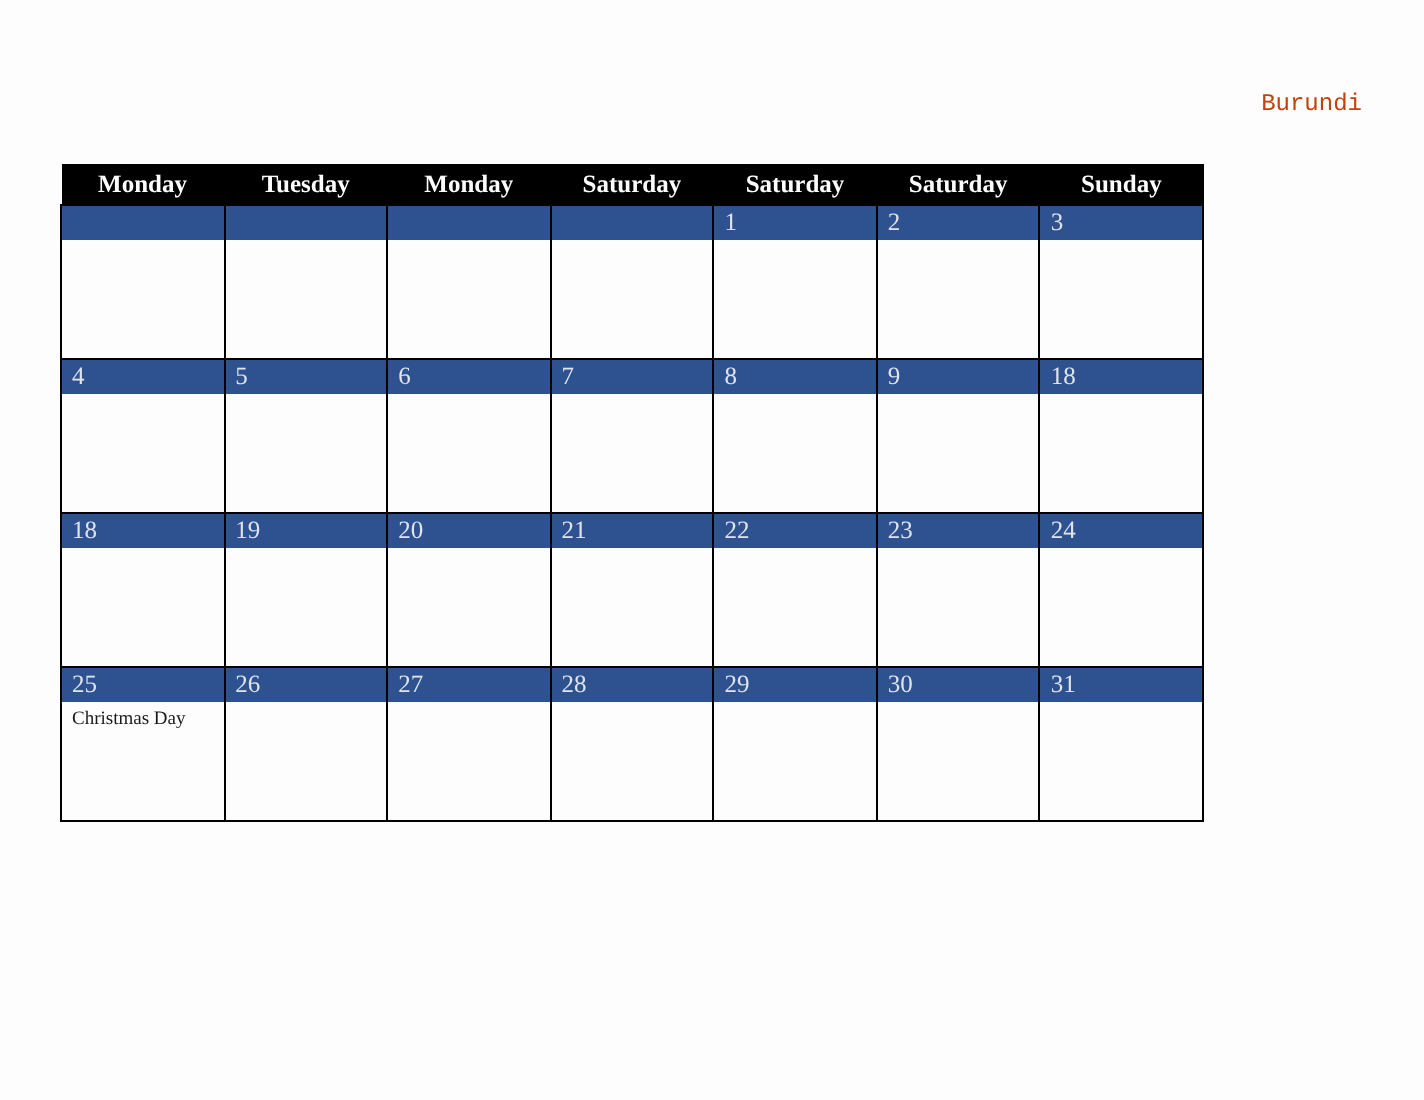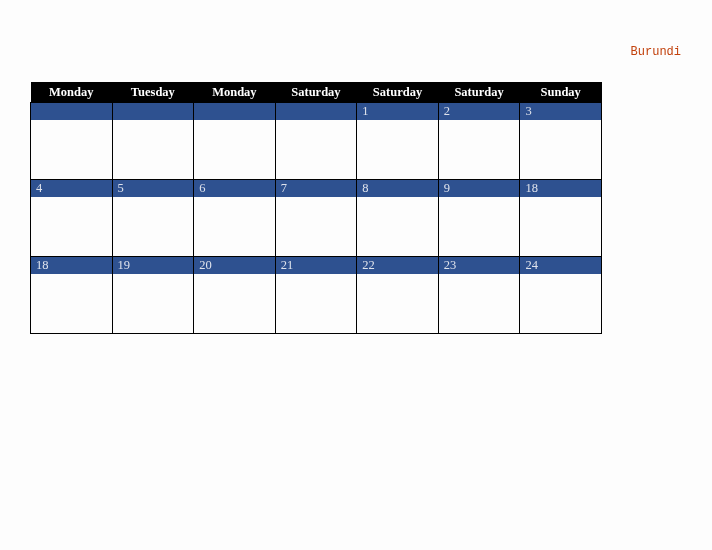--- a/index.html
+++ b/index.html
@@ -221,14 +221,40 @@
         <td>
           <span class="daynum">22</span>
         </td>
         <td>
           <span class="daynum">23</span>
         </td>
         <td>
           <span class="daynum">24</span>
         </td>
       </tr>
+      <tr>
+        <td>
+          <span class="daynum">25</span>
+          <div class="events">
+            <span class="event-item">Christmas Day</span>
+          </div>
+        </td>
+        <td>
+          <span class="daynum">26</span>
+        </td>
+        <td>
+          <span class="daynum">27</span>
+        </td>
+        <td>
+          <span class="daynum">28</span>
+        </td>
+        <td>
+          <span class="daynum">29</span>
+        </td>
+        <td>
+          <span class="daynum">30</span>
+        </td>
+        <td>
+          <span class="daynum">31</span>
+        </td>
+      </tr>
     </tbody>
 </table>
 
 </body></html>

